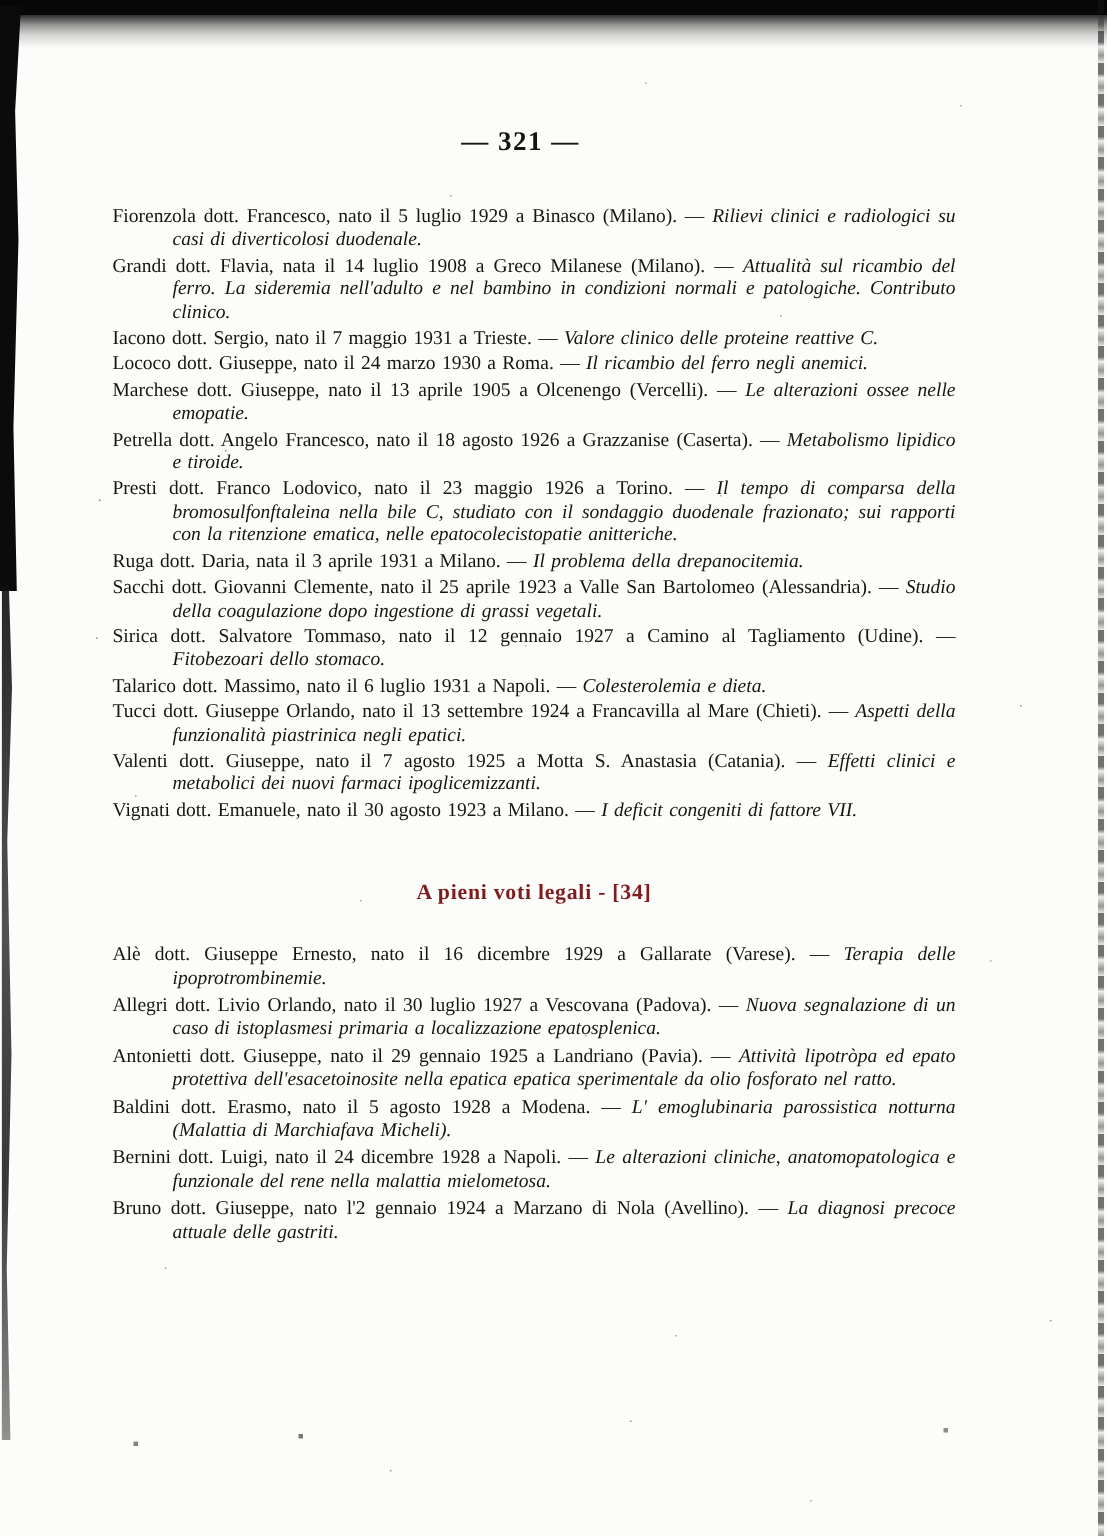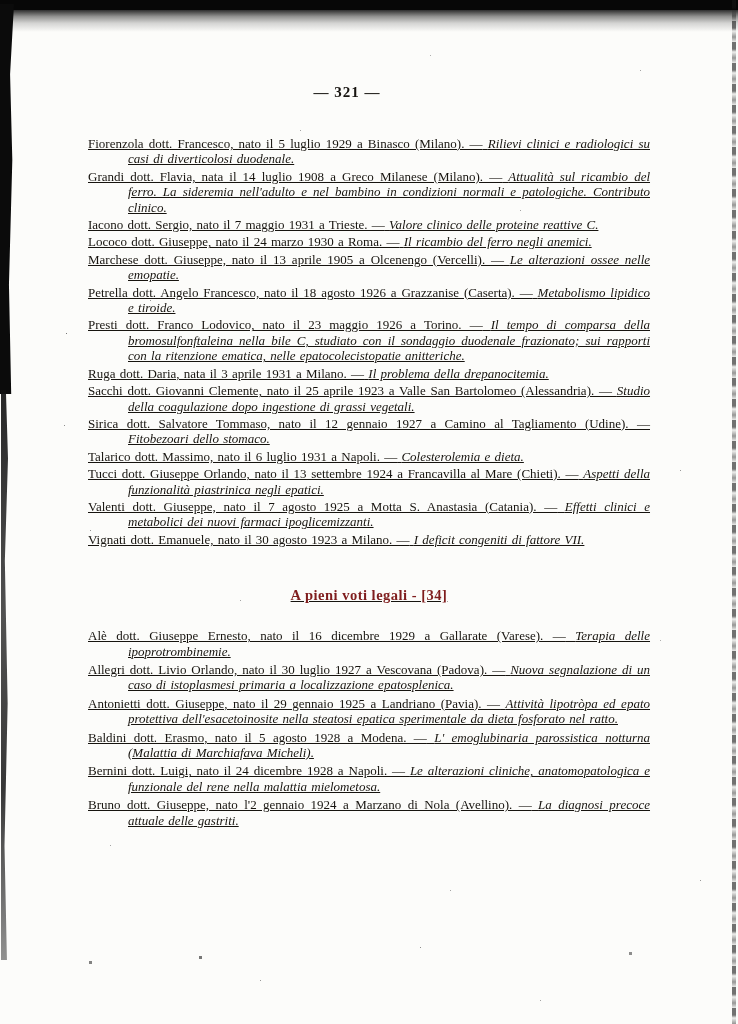--- a/index.html
+++ b/index.html
@@ -61,25 +61,25 @@
       610px 180px 0 0 rgba(30,30,30,.4), 700px 880px 0 0 rgba(30,30,30,.45),
       170px 720px 0 0 rgba(30,30,30,.35), 450px 890px 0 0 rgba(30,30,30,.4),
       260px 980px 0 0 rgba(30,30,30,.45), 540px 1000px 0 0 rgba(30,30,30,.4),
       640px 70px 0 0 rgba(30,30,30,.4), 430px 55px 0 0 rgba(30,30,30,.35),
       66px 333px 0 0 rgba(30,30,30,.6), 64px 425px 0 0 rgba(30,30,30,.5);
   }
   
   .page-number {
     position: absolute; top: 84px; left: 0; width: 694px;
     text-align: center;
-    font-size: 15px; font-weight: 700; letter-spacing: 1px;
+    font-size: 18px; font-weight: 700; letter-spacing: 1px;
     color: #171410;
   }
   .content {
-    position: absolute; top: 136px; left: 88px; width: 562px; text-decoration: underline;
+    position: absolute; top: 136px; left: 75px; width: 562px;
   }
   .entries p.entry {
     margin: 0 0 2px 0;
     padding-left: 40px; text-indent: -40px;
     text-align: justify;
     font-size: 13px; line-height: 15.4px;
     word-spacing: 1px;
   }
   .entries.bottom p.entry { margin-bottom: 3px; }
   .entry .title { font-style: italic; }
@@ -117,19 +117,19 @@
         <p class="entry"><span>Sirica dott. Salvatore Tommaso, nato il 12 gennaio 1927 a Camino al Tagliamento (Udine). —</span> <span class="title">Fitobezoari dello stomaco.</span></p>
         <p class="entry"><span>Talarico dott. Massimo, nato il 6 luglio 1931 a Napoli. —</span> <span class="title">Colesterolemia e dieta.</span></p>
         <p class="entry"><span>Tucci dott. Giuseppe Orlando, nato il 13 settembre 1924 a Francavilla al Mare (Chieti). —</span> <span class="title">Aspetti della funzionalità piastrinica negli epatici.</span></p>
         <p class="entry"><span>Valenti dott. Giuseppe, nato il 7 agosto 1925 a Motta S. Anastasia (Catania). —</span> <span class="title">Effetti clinici e metabolici dei nuovi farmaci ipoglicemizzanti.</span></p>
         <p class="entry"><span>Vignati dott. Emanuele, nato il 30 agosto 1923 a Milano. —</span> <span class="title">I deficit congeniti di fattore VII.</span></p>
       </div>
     <h3 class="section-heading">A pieni voti legali - [34]</h3>
     <div class="entries bottom" id="list-bottom">
         <p class="entry"><span>Alè dott. Giuseppe Ernesto, nato il 16 dicembre 1929 a Gallarate (Varese). —</span> <span class="title">Terapia delle ipoprotrombinemie.</span></p>
         <p class="entry"><span>Allegri dott. Livio Orlando, nato il 30 luglio 1927 a Vescovana (Padova). —</span> <span class="title">Nuova segnalazione di un caso di istoplasmesi primaria a localizzazione epatosplenica.</span></p>
-        <p class="entry"><span>Antonietti dott. Giuseppe, nato il 29 gennaio 1925 a Landriano (Pavia). —</span> <span class="title">Attività lipotròpa ed epato protettiva dell'esacetoinosite nella steatosi epatica sperimentale da dieta fosforato nel ratto.</span></p>
+        <p class="entry"><span>Antonietti dott. Giuseppe, nato il 29 gennaio 1925 a Landriano (Pavia). —</span> <span class="title">Attività lipotròpa ed epato protettiva dell'esacetoinosite nella epatica epatica sperimentale da olio fosforato nel ratto.</span></p>
         <p class="entry"><span>Baldini dott. Erasmo, nato il 5 agosto 1928 a Modena. —</span> <span class="title">L' emoglubinaria parossistica notturna (Malattia di Marchiafava Micheli).</span></p>
         <p class="entry"><span>Bernini dott. Luigi, nato il 24 dicembre 1928 a Napoli. —</span> <span class="title">Le alterazioni cliniche, anatomopatologica e funzionale del rene nella malattia mielometosa.</span></p>
         <p class="entry"><span>Bruno dott. Giuseppe, nato l'2 gennaio 1924 a Marzano di Nola (Avellino). —</span> <span class="title">La diagnosi precoce attuale delle gastriti.</span></p>
       </div>
   </div>
 </div>
 
 </body></html>

